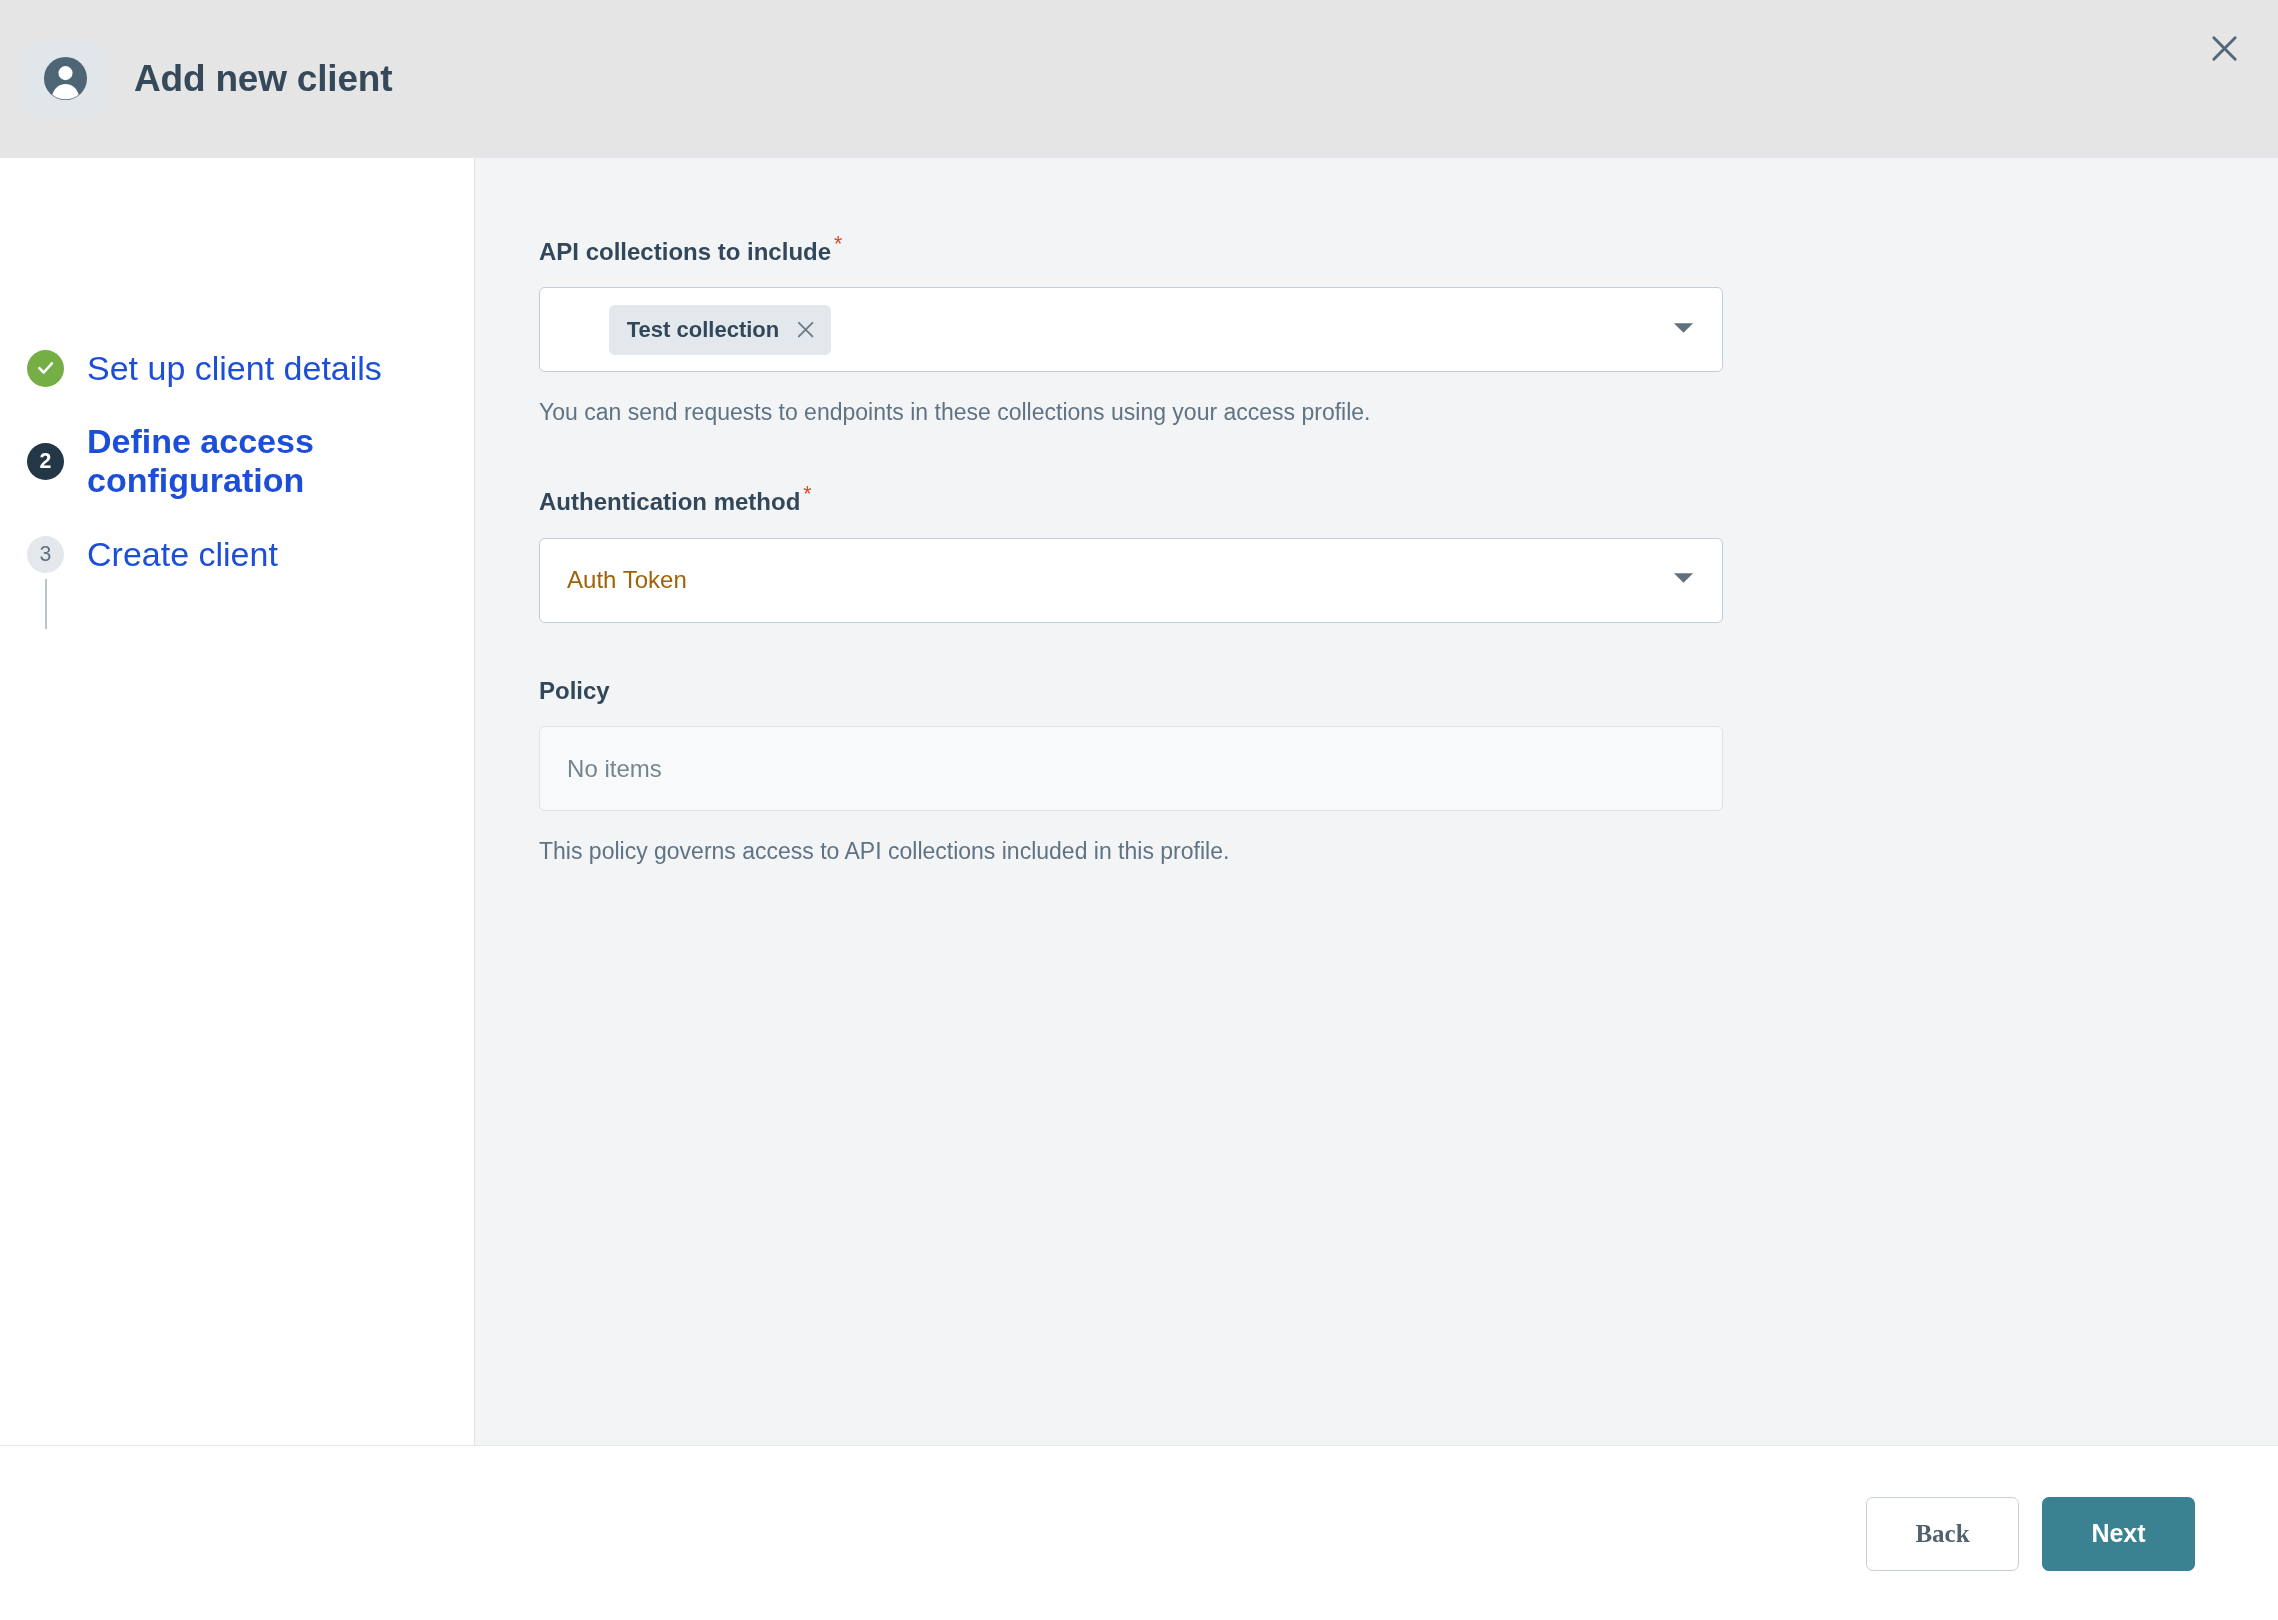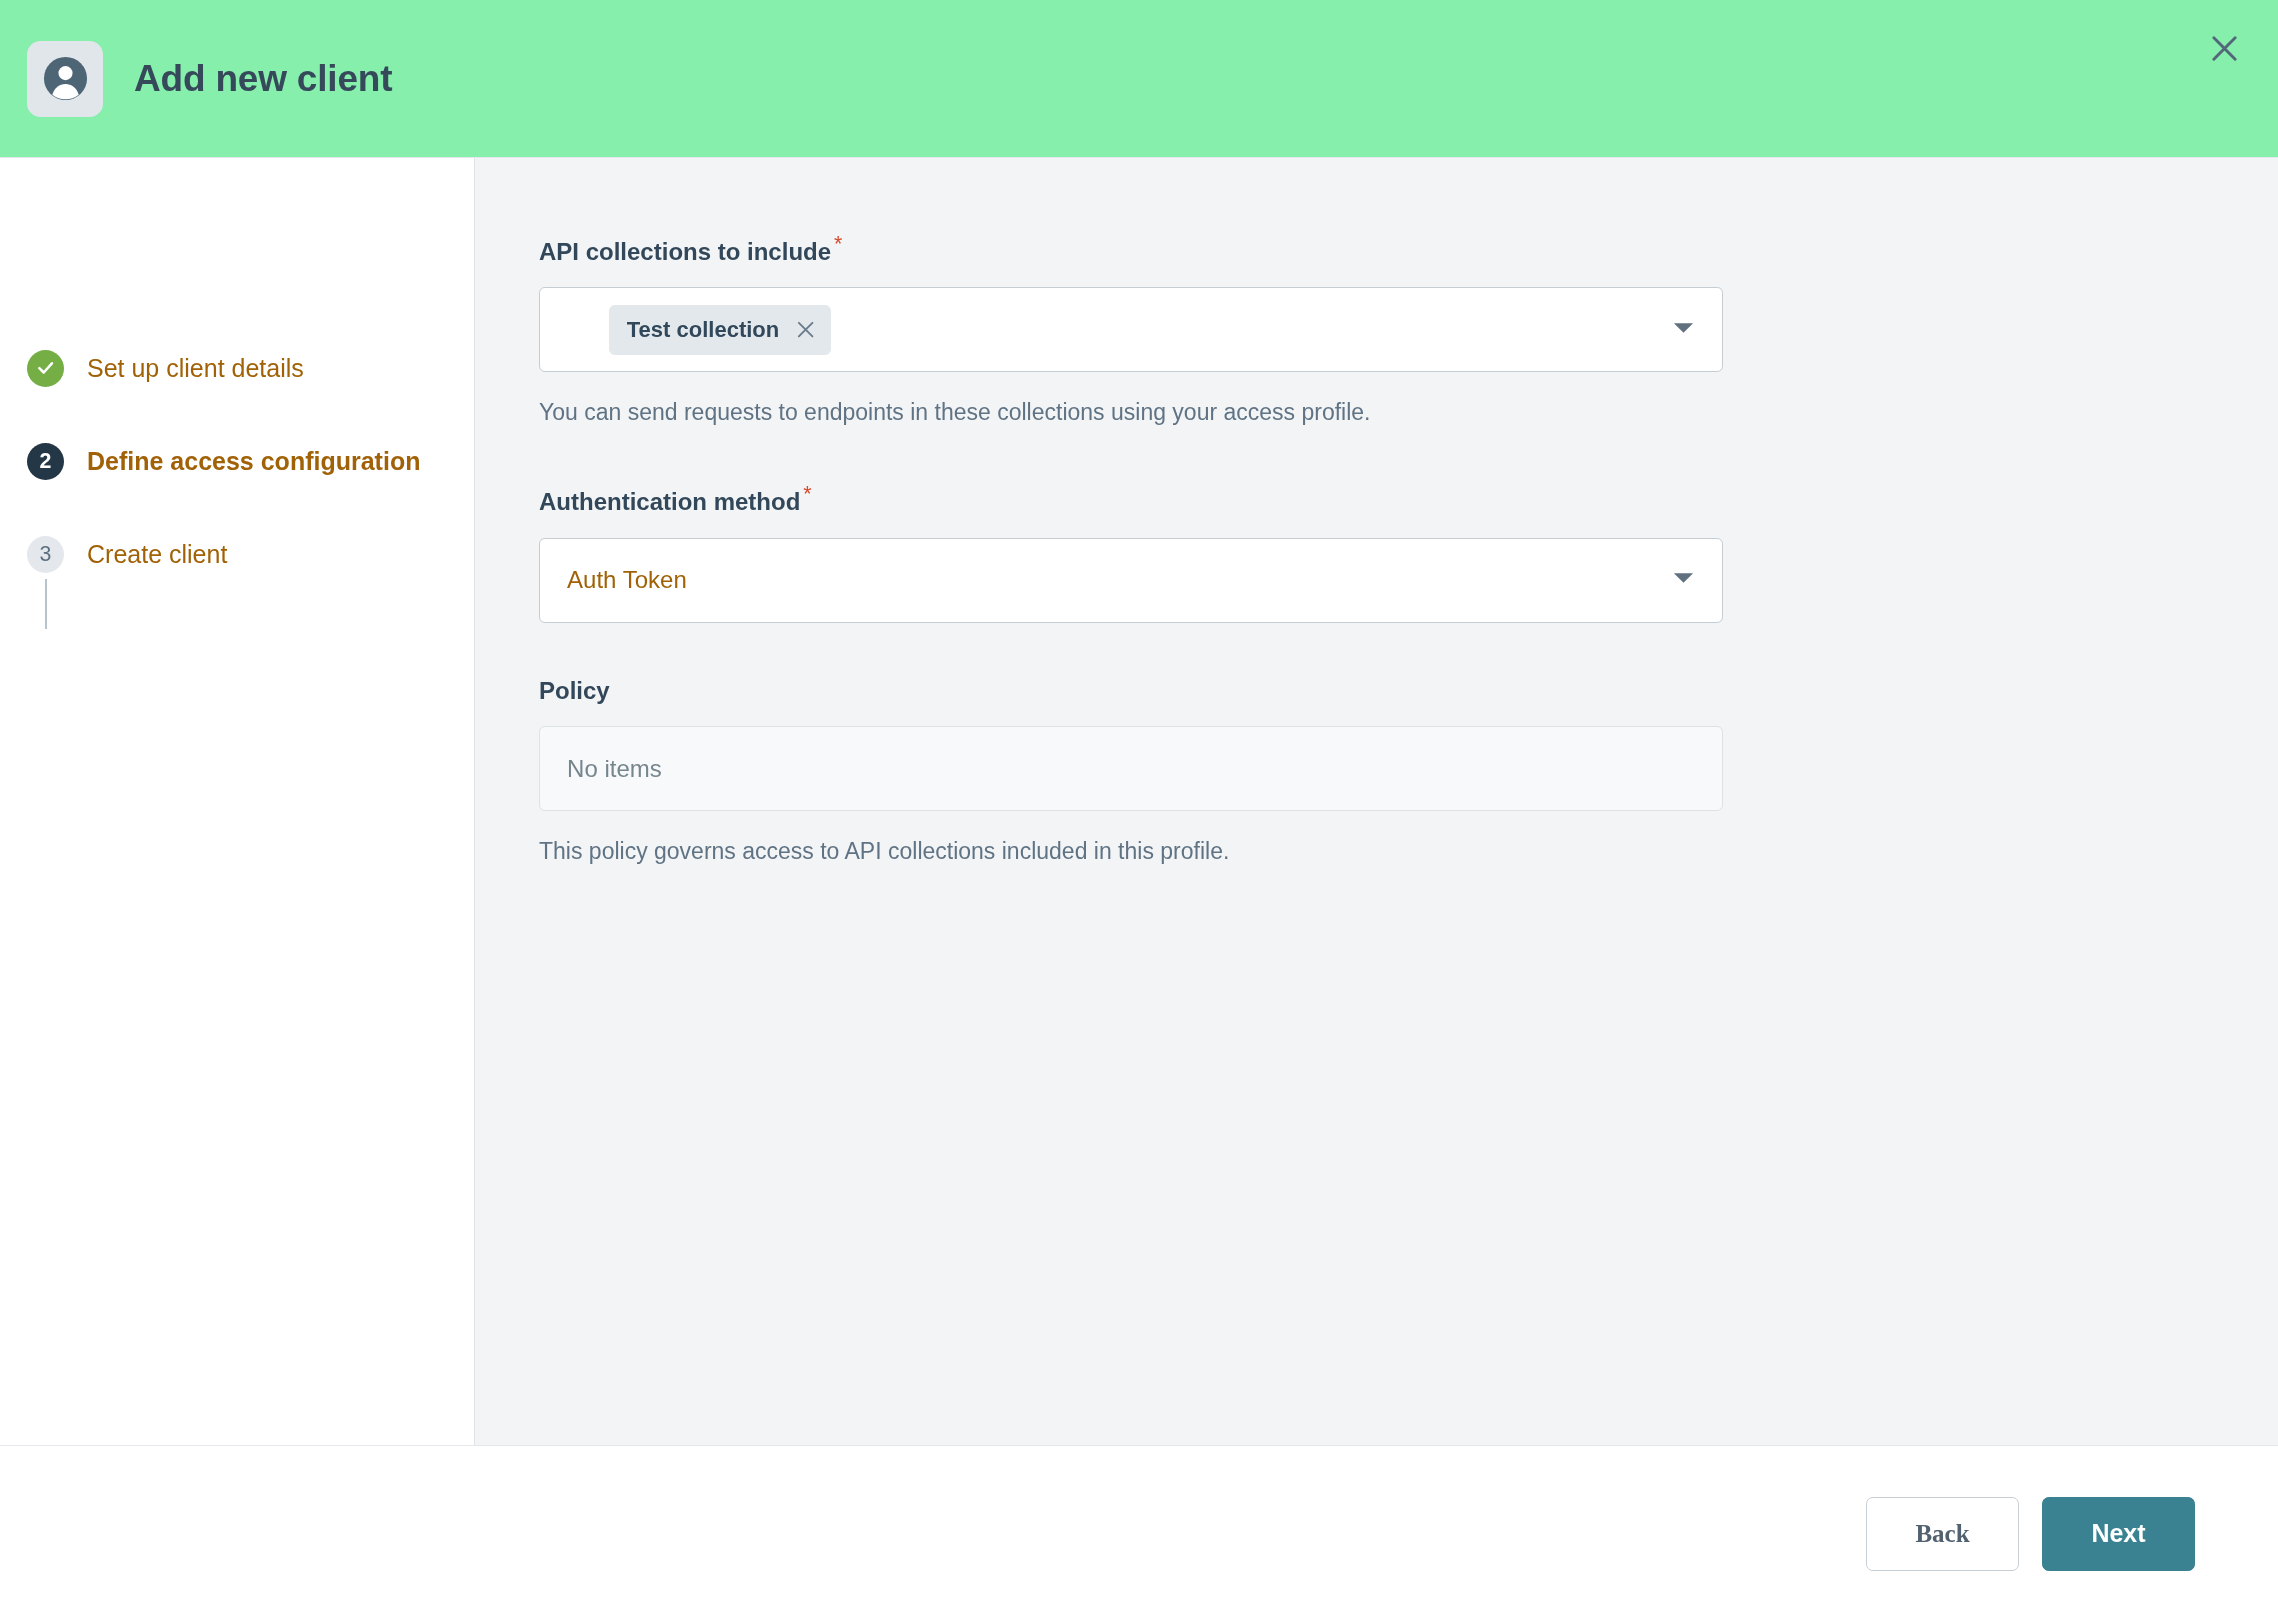--- a/index.html
+++ b/index.html
@@ -12,21 +12,21 @@
   .modal {
     width: 2278px; height: 1621px;
     display: flex; flex-direction: column;
     background: #ffffff;
   }
 
   
   .header {
     height: 158px;
     flex: 0 0 158px;
-    background: #86efac;
+    background: #e5e5e5;
     border-bottom: 1.9px solid #e4e7eb;
     display: flex;
     align-items: center;
     padding: 0 35px 0 27px;
     position: relative;
   }
   .avatar-box {
     width: 76px; height: 76px;
     border-radius: 13.6px;
     background: #e1e6ea;
@@ -84,22 +84,22 @@
     display: flex; align-items: center; justify-content: center;
     font-size: 21.3px; font-weight: bold;
     position: relative;
     z-index: 2;
   }
   .step-marker.done { background: #74ae45; color: #ffffff; }
   .step-marker.active { background: #243746; color: #ffffff; }
   .step-marker.todo { background: #e4e8ec; color: #5d7080; font-weight: normal; }
   .step-label {
     margin-left: 23px;
-    font-size: 25px;
-    color: #a16207;
+    font-size: 34px;
+    color: #1d4ed8;
   }
   .step-label.bold { font-weight: bold; }
   .connector {
     position: absolute;
     left: 45px;
     top: 237px;
     width: 1.9px; height: 50px;
     background: #b9c3cc;
   }
 

